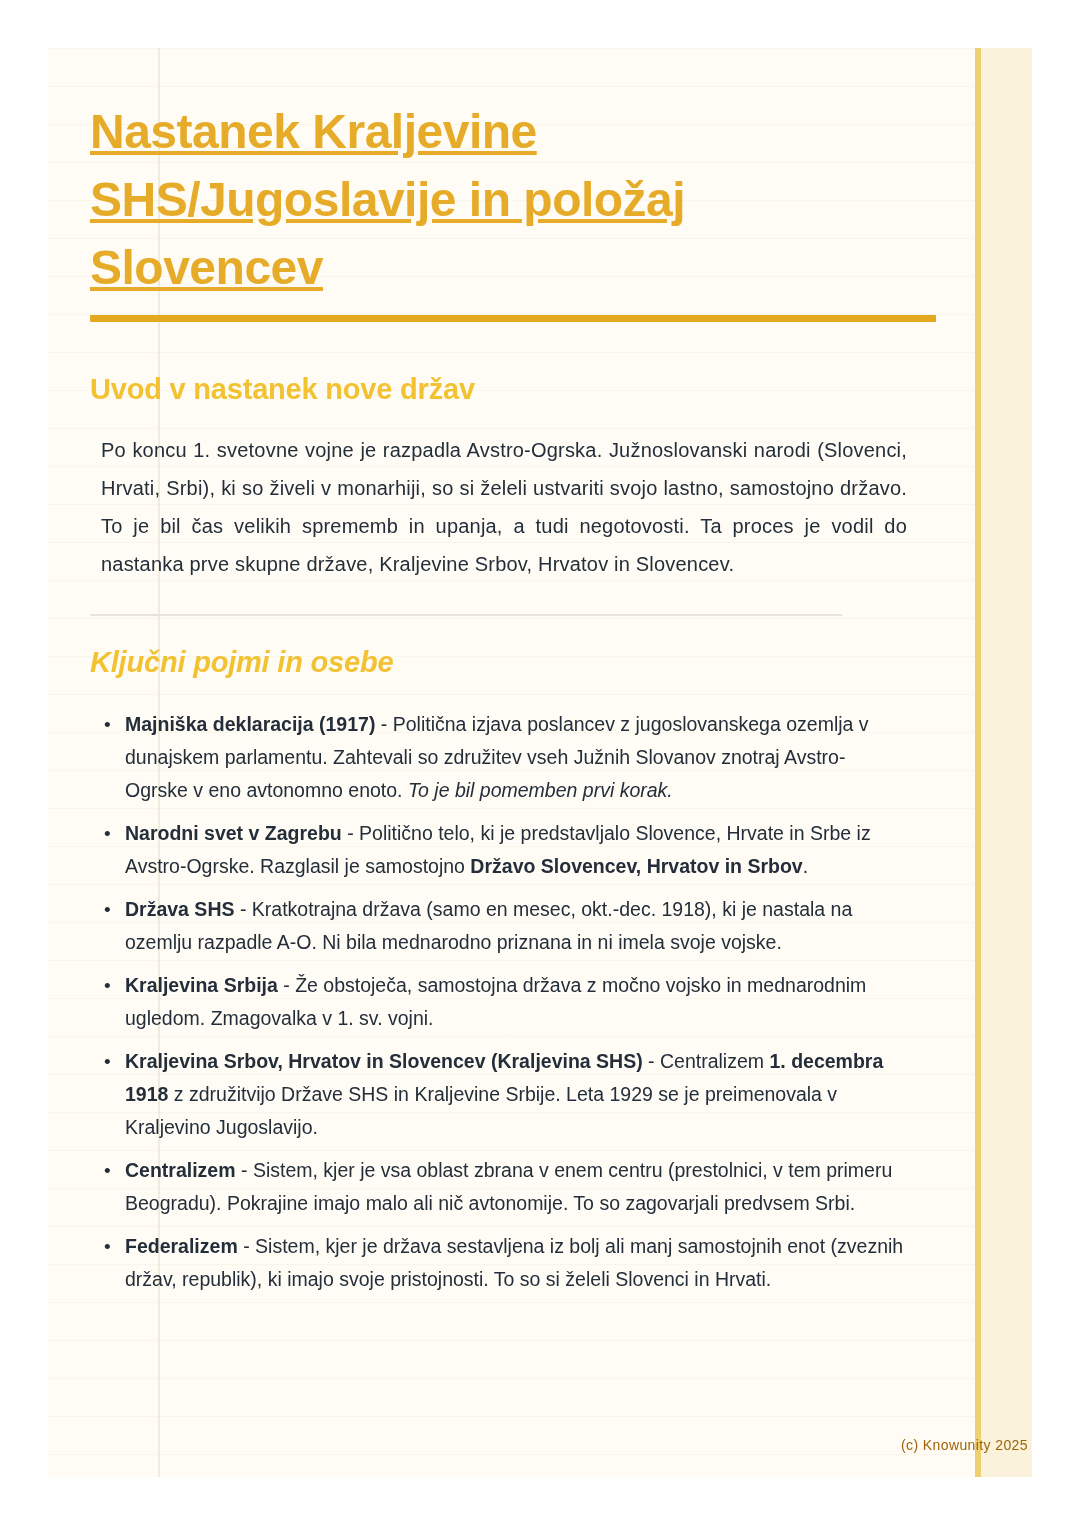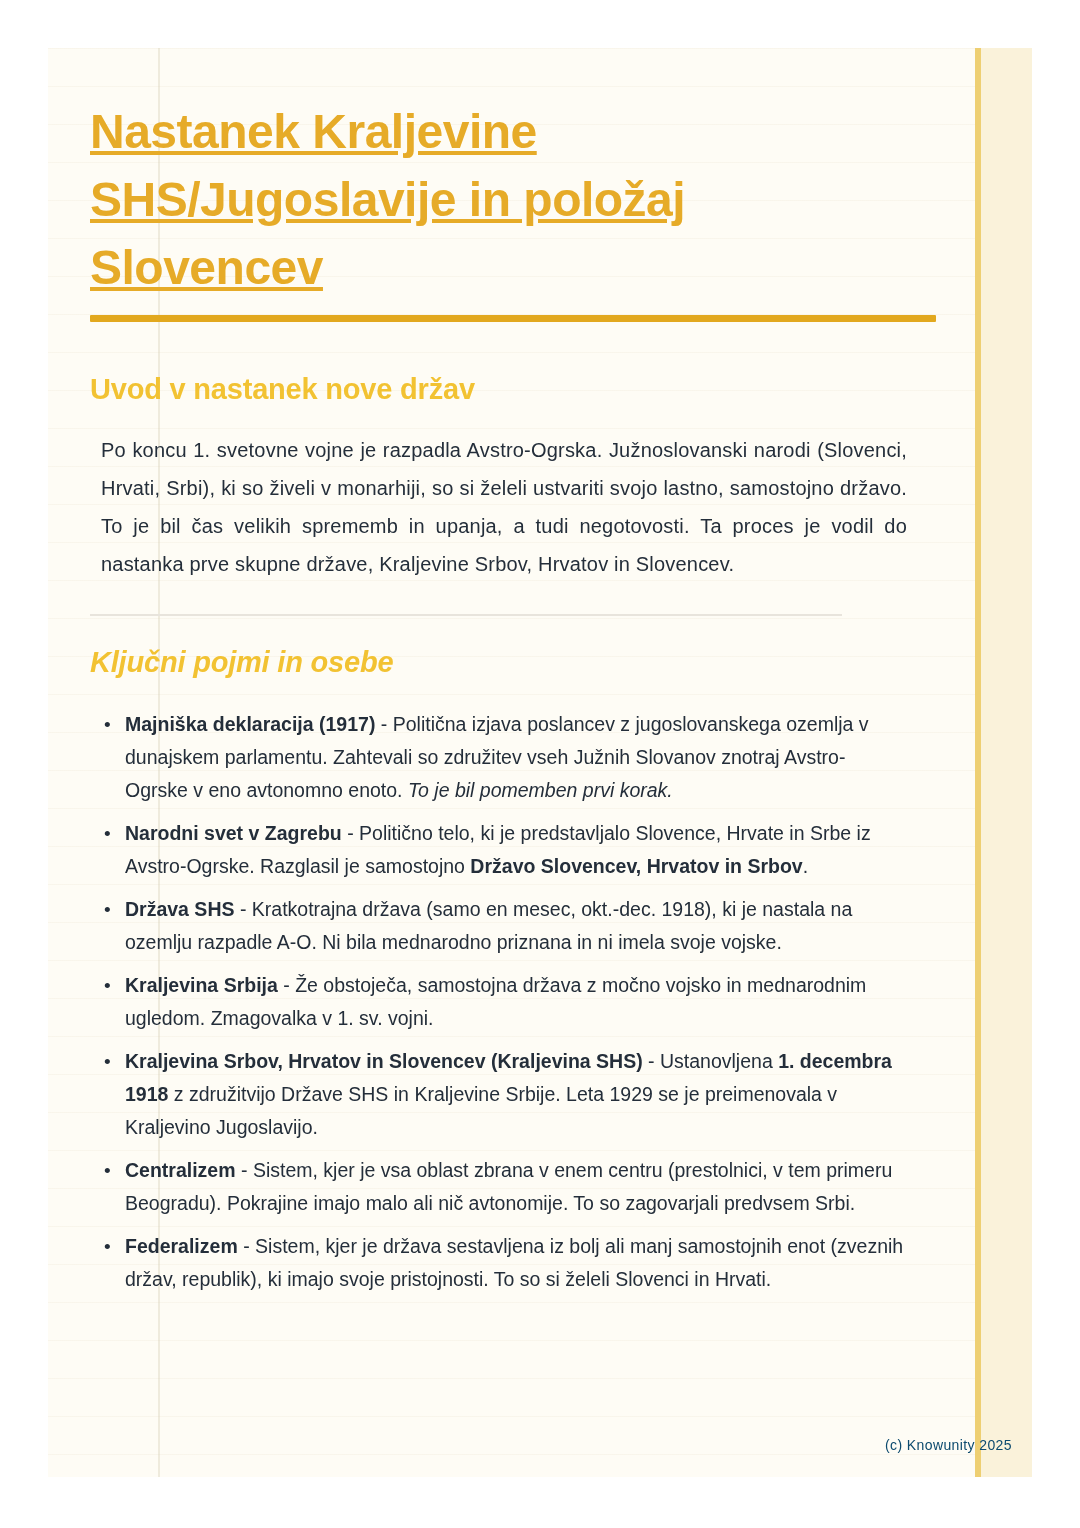--- a/index.html
+++ b/index.html
@@ -113,22 +113,22 @@
     flex: 0 0 21px;
     width: 21px;
     font-size: 19px;
   }
   ul.terms .txt { flex: 1 1 auto; }
   .b { font-weight: 700; }
   .i { font-style: italic; }
   .watermark {
     position: absolute;
     top: 1437px;
-    right: 68px;
-    color: #0c4a6e;
+    right: 52px;
+    color: #a16207;
     font-size: 14px;
     letter-spacing: 0.4px;
   }
 </style>
 </head>
 <body>
 
 <div class="stage">
   <div class="page">
     <div class="margin-line"></div>
@@ -159,21 +159,21 @@
           <li>
             <span class="marker">•</span>
             <span class="txt"><span class="b">Država SHS</span><span class=""> - Kratkotrajna država (samo en mesec, okt.-dec. 1918), ki je nastala na ozemlju razpadle A-O. Ni bila mednarodno priznana in ni imela svoje vojske.</span></span>
           </li>
           <li>
             <span class="marker">•</span>
             <span class="txt"><span class="b">Kraljevina Srbija</span><span class=""> - Že obstoječa, samostojna država z močno vojsko in mednarodnim ugledom. Zmagovalka v 1. sv. vojni.</span></span>
           </li>
           <li>
             <span class="marker">•</span>
-            <span class="txt"><span class="b">Kraljevina Srbov, Hrvatov in Slovencev (Kraljevina SHS)</span><span class=""> - Ustanovljena </span><span class="b">1. decembra 1918</span><span class=""> z združitvijo Države SHS in Kraljevine Srbije. Leta 1929 se je preimenovala v Kraljevino Jugoslavijo.</span></span>
+            <span class="txt"><span class="b">Kraljevina Srbov, Hrvatov in Slovencev (Kraljevina SHS)</span><span class=""> - Centralizem </span><span class="b">1. decembra 1918</span><span class=""> z združitvijo Države SHS in Kraljevine Srbije. Leta 1929 se je preimenovala v Kraljevino Jugoslavijo.</span></span>
           </li>
           <li>
             <span class="marker">•</span>
             <span class="txt"><span class="b">Centralizem</span><span class=""> - Sistem, kjer je vsa oblast zbrana v enem centru (prestolnici, v tem primeru Beogradu). Pokrajine imajo malo ali nič avtonomije. To so zagovarjali predvsem Srbi.</span></span>
           </li>
           <li>
             <span class="marker">•</span>
             <span class="txt"><span class="b">Federalizem</span><span class=""> - Sistem, kjer je država sestavljena iz bolj ali manj samostojnih enot (zveznih držav, republik), ki imajo svoje pristojnosti. To so si želeli Slovenci in Hrvati.</span></span>
           </li>
         </ul>

